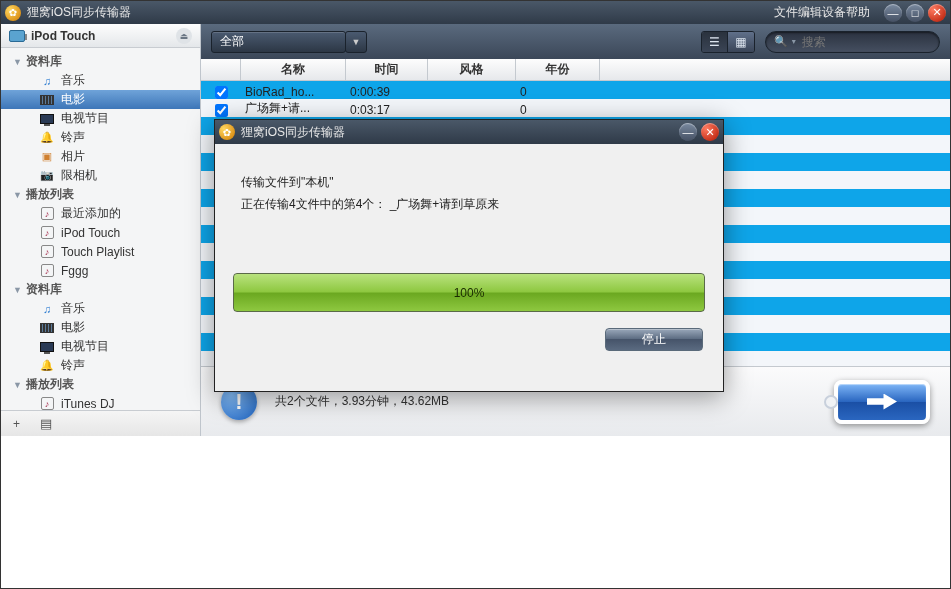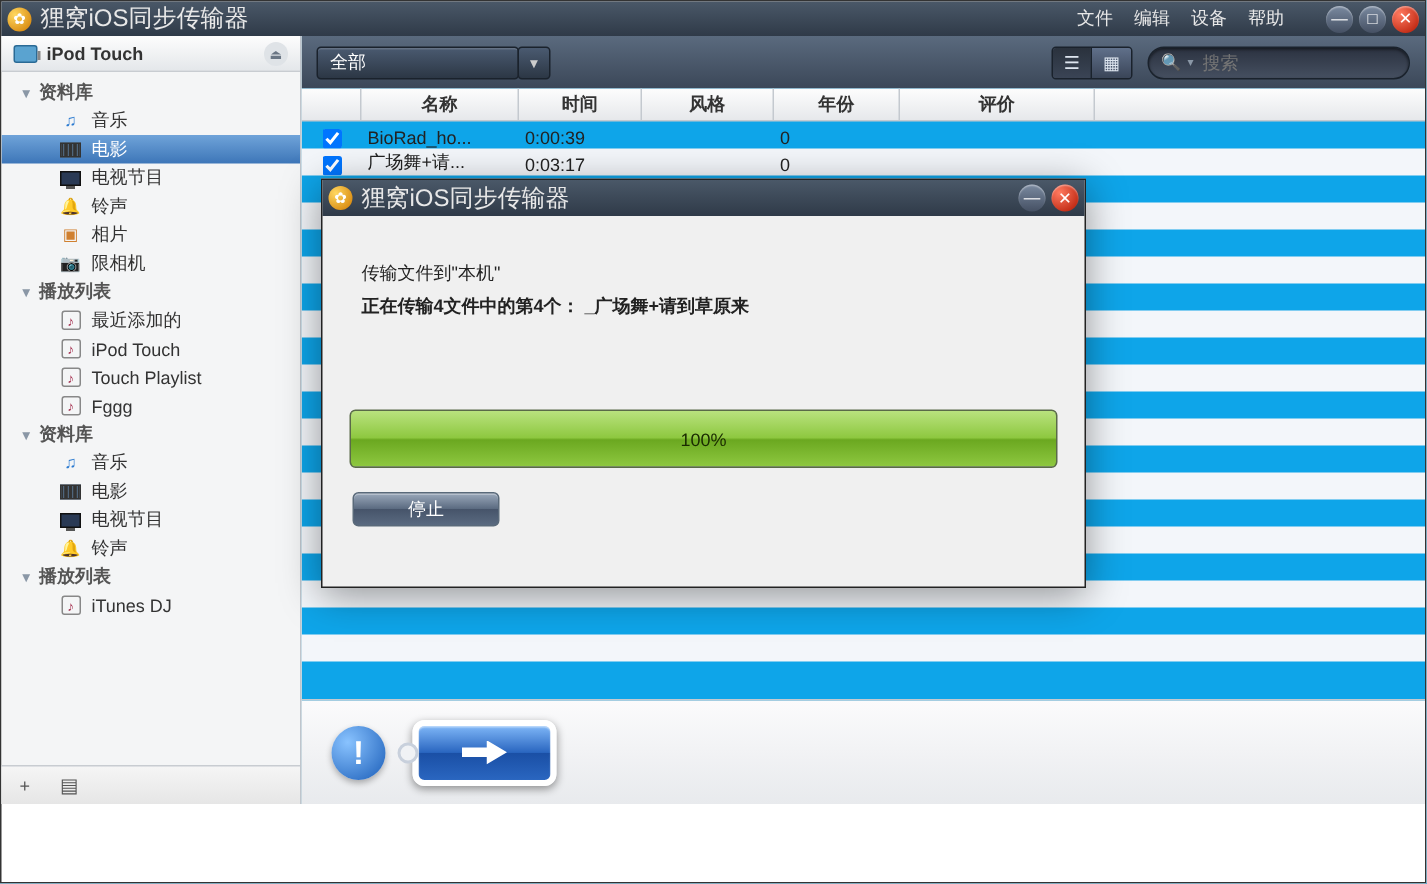--- a/index.html
+++ b/index.html
@@ -1,28 +1,28 @@
 <!DOCTYPE html>
 <html><head>
 <meta charset="utf-8">
 <style>
   *{box-sizing:border-box;margin:0;padding:0;font-family:"Microsoft YaHei",Arial,sans-serif;font-size:12px}
   body{background:#e8e8e8;overflow:hidden}
   .app{width:951px;height:589px;position:relative;background:#fff;border:1px solid #333}
   .titlebar{height:23px;background:linear-gradient(to bottom,#4a5868,#2f3a48);display:flex;align-items:center;padding:0 4px;color:#fff}
   .titlebar .logo{width:16px;height:16px;border-radius:50%;background:radial-gradient(circle at 30% 30%,#ffd760,#d07a00);margin-right:6px;display:flex;align-items:center;justify-content:center;font-size:10px}
-  .titlebar .title{flex:1;color:#e8e8e8;font-size:16px}
-  .menus{display:flex;gap:14px;margin-right:28px}
+  .titlebar .title{flex:1;color:#e8e8e8;font-size:12px}
+  .menus{display:flex;margin-right:14px}
   .menus span{color:#e8e8e8;cursor:pointer}
   .winbtns{display:flex;gap:4px}
   .wbtn{width:18px;height:18px;border-radius:50%;display:flex;align-items:center;justify-content:center;font-size:11px;color:#fff;cursor:pointer}
   .wmin{background:linear-gradient(to bottom,#7a8aa0,#455063);box-shadow:inset 0 1px 1px rgba(255,255,255,.4)}
   .wmax{background:linear-gradient(to bottom,#7a8aa0,#455063);box-shadow:inset 0 1px 1px rgba(255,255,255,.4)}
   .wclose{background:radial-gradient(circle at 30% 30%,#ff7a60,#b01500);box-shadow:inset 0 1px 1px rgba(255,255,255,.4)}
-  .body{display:flex;height:512px}
+  .body{display:flex;height:412px}
   .sidebar{width:200px;background:#f4f5f6;border-right:1px solid #bfc5cc;position:relative;display:flex;flex-direction:column}
   .sbhead{height:24px;background:linear-gradient(to bottom,#fdfdfd,#e4e7ea);border-bottom:1px solid #c8ccd1;display:flex;align-items:center;padding:0 8px}
   .sbhead .dev-ico{width:16px;height:12px;background:#5aa3d0;border:1px solid #2a6a95;border-radius:2px;margin-right:6px;position:relative}
   .sbhead .dev-ico::after{content:"";position:absolute;right:-3px;top:3px;width:2px;height:6px;background:#888}
   .sbhead .name{flex:1;font-weight:bold;color:#333}
   .sbhead .eject{width:16px;height:16px;border-radius:50%;background:#dfe3e7;display:flex;align-items:center;justify-content:center;color:#6a7684;font-size:9px;cursor:pointer}
   .tree{flex:1;overflow:auto;padding:4px 0}
   .tnode{display:flex;align-items:center;height:19px;padding-left:18px;color:#333;cursor:pointer}
   .tnode.section{font-weight:bold;color:#555;padding-left:12px}
   .tnode.section .tw{margin-right:4px;color:#8a97a6;font-size:9px}
@@ -74,26 +74,26 @@
   .footer-text{flex:1;color:#333}
   .go-btn{width:96px;height:44px;border-radius:8px;background:linear-gradient(to bottom,#7eb6f7,#2a66c0 49%,#1a4fa5 50%,#2a66c0);border:4px solid #fff;box-shadow:0 2px 6px rgba(0,0,0,.4),inset 0 1px 1px rgba(255,255,255,.5);display:flex;align-items:center;justify-content:center;cursor:pointer;position:relative}
   .go-btn::after{content:"";width:30px;height:16px;background:#fff;clip-path:polygon(0 30%,55% 30%,55% 0,100% 50%,55% 100%,55% 70%,0 70%)}
   .go-btn::before{content:"";position:absolute;left:-14px;width:10px;height:10px;border:2px solid #c8d0dc;border-radius:50%;background:#f0f2f5}
 
   
   .modal{position:absolute;left:213px;top:118px;width:510px;height:273px;background:#f0f0f0;border:1px solid #222;box-shadow:0 5px 25px rgba(0,0,0,.4)}
   .modal .titlebar{height:24px}
   .modal-body{padding:28px 20px 12px 26px;color:#222;line-height:1.8}
   .modal-body .l1{}
-  .modal-body .l2{font-weight:bold}
+  .modal-body .l2{font-weight:normal}
   .progress-wrap{margin:46px 18px 0 18px}
   .progress{height:39px;border:1px solid #5a6a48;border-radius:4px;background:linear-gradient(to bottom,#4a5a68,#2a3440);position:relative;overflow:hidden;box-shadow:inset 0 1px 3px rgba(0,0,0,.5)}
   .progress .bar{position:absolute;left:0;top:0;bottom:0;width:100%;background:linear-gradient(to bottom,#b9e27e 0%,#8ec840 48%,#6ba820 52%,#8ec840 100%)}
   .progress .pct{position:absolute;inset:0;display:flex;align-items:center;justify-content:center;color:#1a2a00;font-size:12px}
-  .modal-foot{display:flex;padding:16px 20px 0 20px}
+  .modal-foot{display:flex;justify-content:flex-end;padding:16px 20px 0 20px}
   .stop-btn{width:98px;height:23px;border:1px solid #5a6a7a;border-radius:4px;background:linear-gradient(to bottom,#9aa8ba,#5a6a80 49%,#46546a 50%,#5a6a80);color:#fff;display:flex;align-items:center;justify-content:center;cursor:pointer;box-shadow:inset 0 1px 0 rgba(255,255,255,.3)}
 </style>
 </head>
 <body>
 
 <div class="app">
 
   <div class="titlebar">
     <div class="logo">✿</div>
     <div class="title">狸窝iOS同步传输器</div>
@@ -243,21 +243,20 @@
           <input placeholder="搜索" style="">
         </div>
       </div>
 
       <div class="colhead">
         <div class="c-chk"></div>
         <div class="c-name">名称</div>
         <div class="c-time">时间</div>
         <div class="c-style">风格</div>
         <div class="c-year">年份</div>
-        <div class="c-rate">评价</div>
       </div>
 
       <div class="rows">
         <div class="row">
           <div class="c-chk">
               <input type="checkbox" checked="" style="">
             </div>
           <div class="c-name">BioRad_ho...</div>
           <div class="c-time">0:00:39</div>
           <div class="c-style"></div>
@@ -292,20 +291,21 @@
         <div class="row"></div>
         <div class="row"></div>
         <div class="row"></div>
         <div class="row"></div>
         <div class="row"></div>
         <div class="row"></div>
       </div>
 
       <div class="footer">
         <div class="info-ico">!</div>
+        <div class="footer-text">共2个文件，3.93分钟，43.62MB</div>
         <div class="go-btn"></div>
       </div>
     </div>
   </div>
 
   <div class="modal">
     <div class="titlebar">
       <div class="logo">✿</div>
       <div class="title">狸窝iOS同步传输器</div>
       <div class="winbtns">

